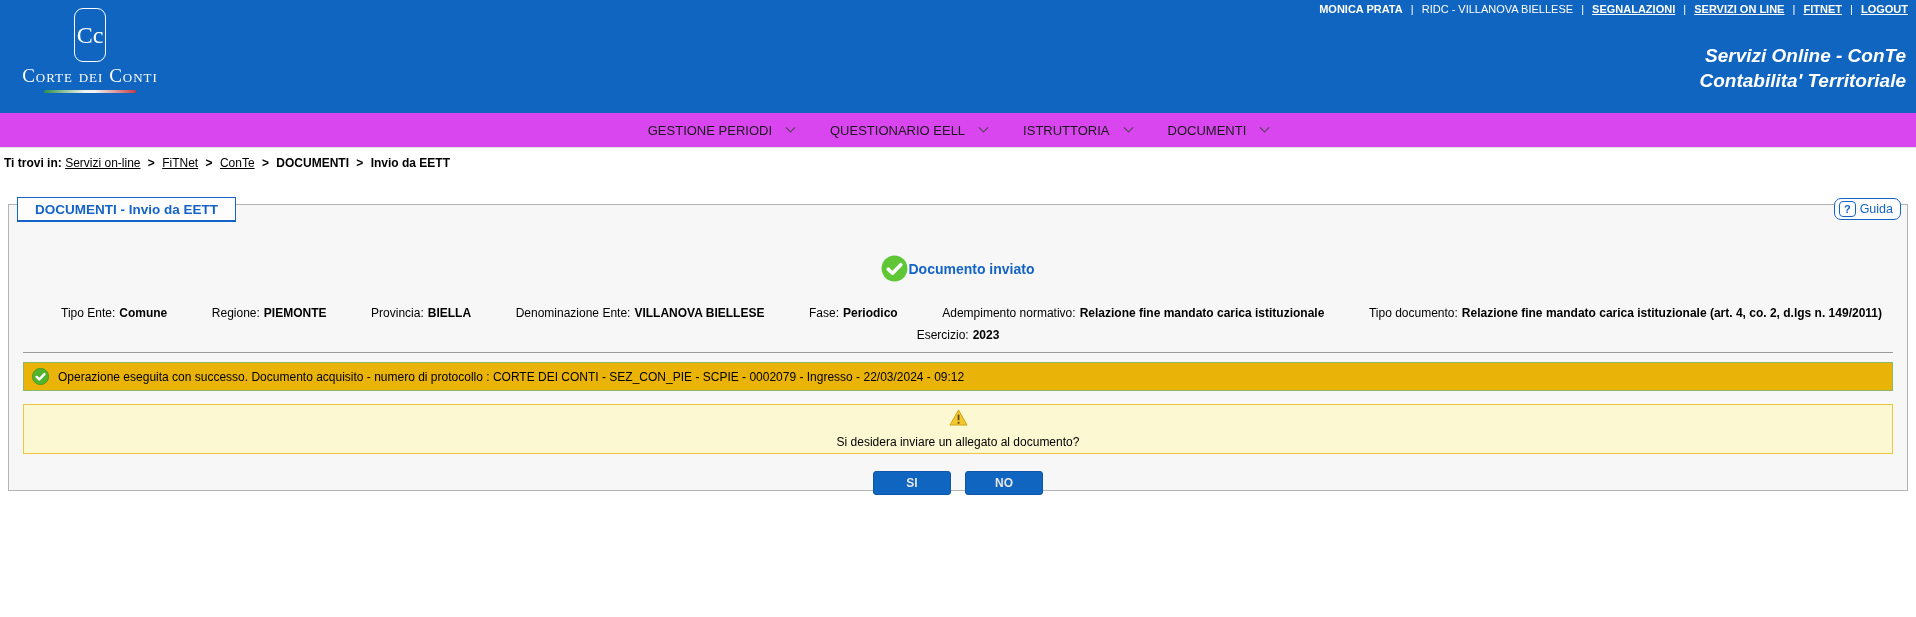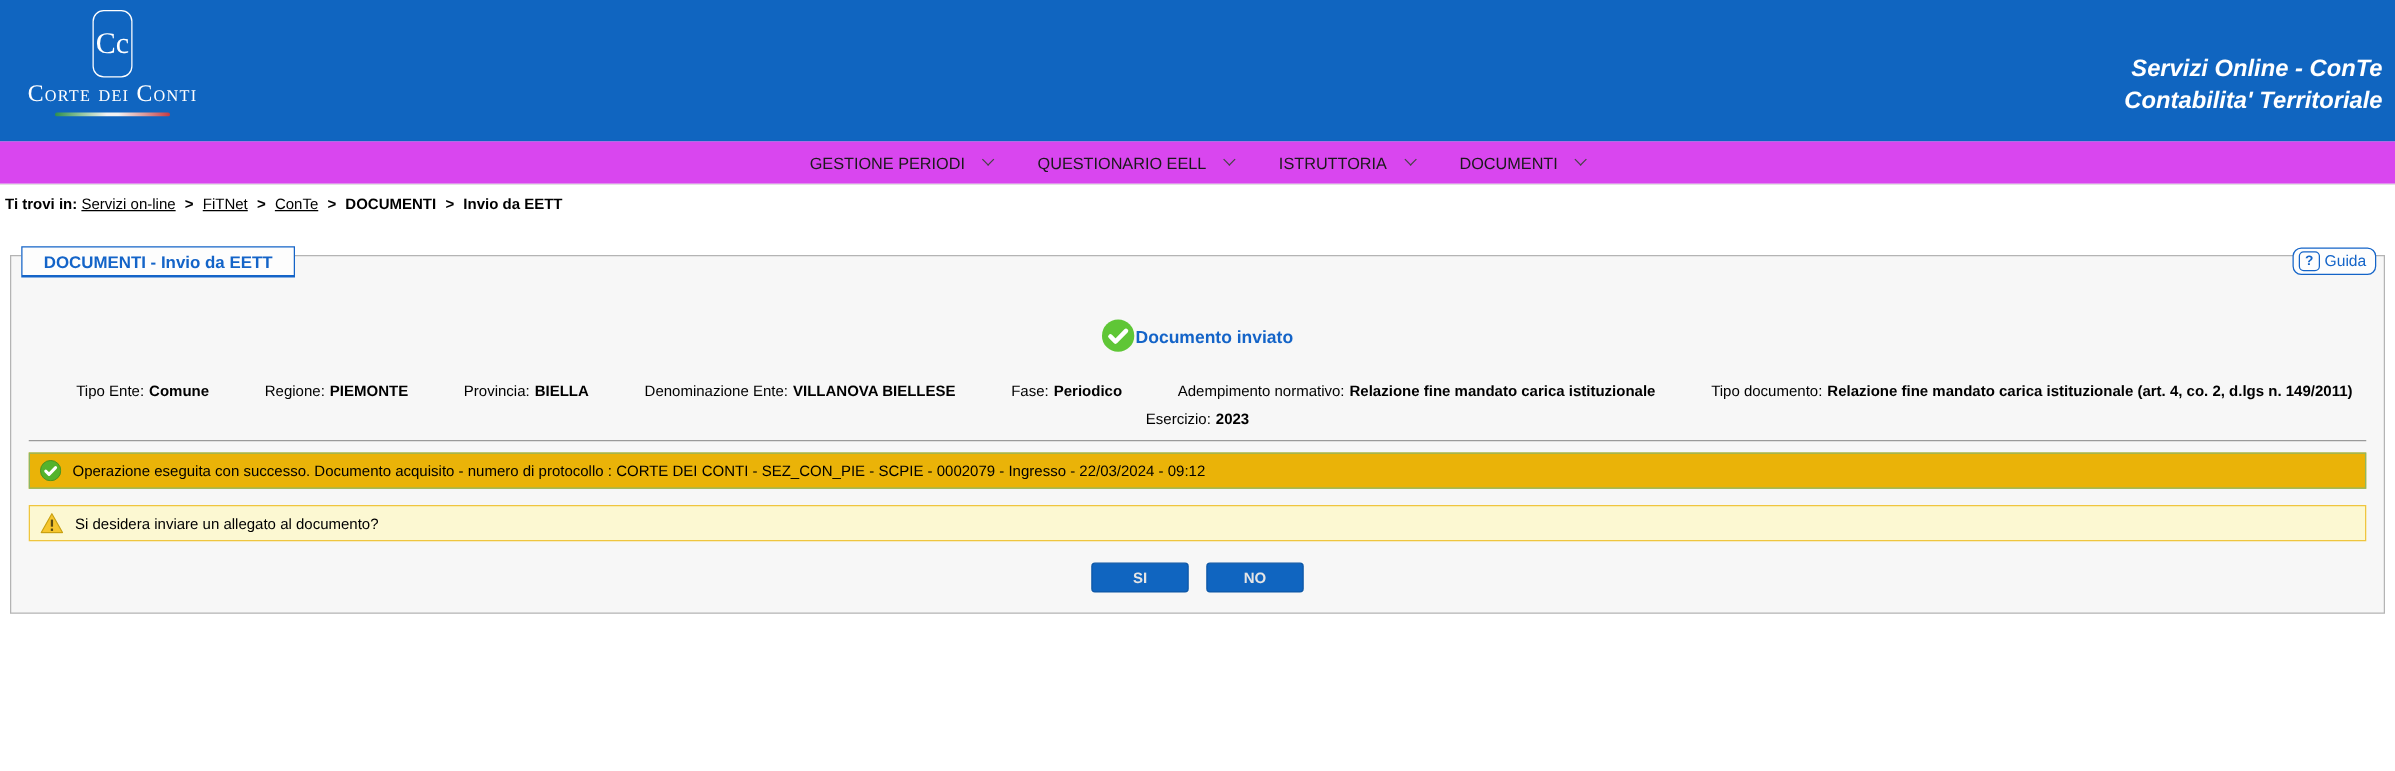--- a/index.html
+++ b/index.html
@@ -65,39 +65,52 @@
   .field b { margin-left:4px; }
 
   .esercizio { text-align:center; margin-top:8px; font-size:12px; }
   .esercizio b { margin-left:4px; }
 
   .divider { border-top:1px solid #9a9a9a; margin:10px 14px 0; }
 
   .msg { display:flex; align-items:center; gap:9px; margin:9px 14px 0;
          padding:4px 8px; font-size:12px; color:#000; min-height:29px; }
   .msg-success { background:#eab308; border:1px solid #8db863; }
-  .msg-warning { background:#fcf8d2; border:1px solid #efc53f; margin-top:13px; }
+  .msg-warning { background:#fcf8d2; border:1px solid #efc53f; margin-top:13px;flex-direction:column; }
 
   .btn-row { display:flex; justify-content:center; gap:14px; margin-top:17px; }
   .btn { width:78px; height:24px; background:#1065c0; color:#e5e5e5; font-weight:bold;
          font-size:12px; border:1px solid #0d57a6; border-radius:3px; cursor:pointer;
          font-family:"Liberation Sans", sans-serif; }
 
   svg { display:block; }
 </style>
 </head>
 <body>
 
 <div class="topbar">
   <div class="logo">
     <div class="monogram">Cc</div>
     <div class="logo-name">Corte dei Conti</div>
     <div class="flag-stripe"></div>
   </div>
 
+  <div class="userbar">
+    <span class="ub-name">MONICA PRATA</span>
+    <span class="ub-sep">|</span>
+    <span class="ub-role">RIDC - VILLANOVA BIELLESE</span>
+    <span class="ub-sep">|</span>
+    <span class="ub-link">SEGNALAZIONI</span>
+    <span class="ub-sep">|</span>
+    <span class="ub-link">SERVIZI ON LINE</span>
+    <span class="ub-sep">|</span>
+    <span class="ub-link">FITNET</span>
+    <span class="ub-sep">|</span>
+    <span class="ub-link">LOGOUT</span>
+  </div>
 
   <div class="apptitle">
     <div>Servizi Online - ConTe</div>
     <div>Contabilita' Territoriale</div>
   </div>
 </div>
 
 <div class="navbar">
   <div class="nav-item">
     <span>GESTIONE PERIODI</span>

